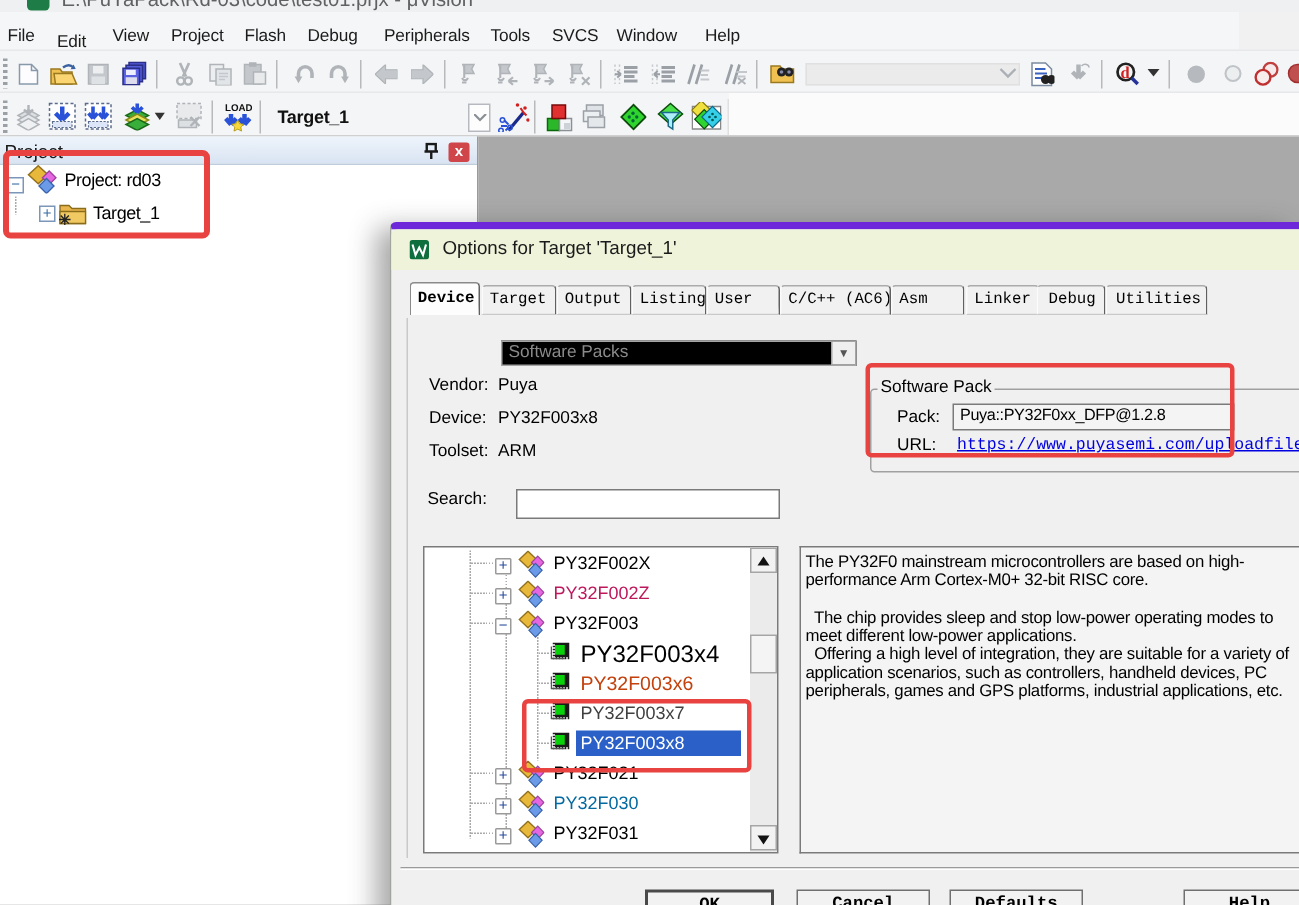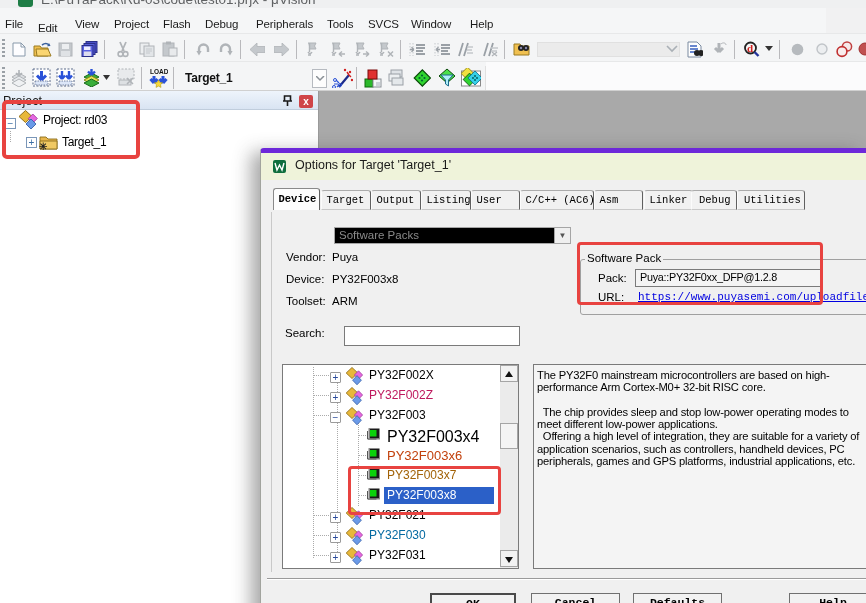--- a/index.html
+++ b/index.html
@@ -398,21 +398,21 @@
   <path d="M0.5 3v8h9" stroke="#555" fill="none" stroke-width="1"></path>
 </svg>
         <div class="ab" style="left:104px;top:83px;font-size:13px;color:#c2410c">PY32F003x6</div>
         <svg class="ab" style="left:84px;top:103px" width="13" height="13" viewBox="0 0 13 13">
   <rect x="1.5" y="0.5" width="11" height="11" fill="#1a1a1a"></rect>
   <rect x="3" y="2" width="6.5" height="6.5" fill="#0ad20a"></rect>
   <path d="M1 2h2M1 4h2M1 6h2M1 8h2M1 10h2" stroke="#fff" stroke-width="0.9"></path>
   <path d="M3 10v2M5 10v2M7 10v2M9 10v2M11 10v2" stroke="#fff" stroke-width="0.9"></path>
   <path d="M0.5 3v8h9" stroke="#555" fill="none" stroke-width="1"></path>
 </svg>
-        <div class="ab" style="left:104px;top:103px;font-size:12px;color:#a16207">PY32F003x7</div>
+        <div class="ab" style="left:104px;top:103px;font-size:12px;color:#404040">PY32F003x7</div>
         <svg class="ab" style="left:84px;top:123px" width="13" height="13" viewBox="0 0 13 13">
   <rect x="1.5" y="0.5" width="11" height="11" fill="#1a1a1a"></rect>
   <rect x="3" y="2" width="6.5" height="6.5" fill="#0ad20a"></rect>
   <path d="M1 2h2M1 4h2M1 6h2M1 8h2M1 10h2" stroke="#fff" stroke-width="0.9"></path>
   <path d="M3 10v2M5 10v2M7 10v2M9 10v2M11 10v2" stroke="#fff" stroke-width="0.9"></path>
   <path d="M0.5 3v8h9" stroke="#555" fill="none" stroke-width="1"></path>
 </svg>
         <div class="ab" style="left:101px;top:122px;width:110px;height:17px;background:#2b60c8"></div>
         <div class="ab" style="left:104px;top:123px;font-size:12px;color:#fff">PY32F003x8</div>
         <div class="ab" style="left:47px;top:147px;width:11px;height:11px;background:#fff;border:1px solid #9a9a9a;color:#2a4a9a;font-size:10px;line-height:9px;text-align:center;border-radius:1px">+</div>

